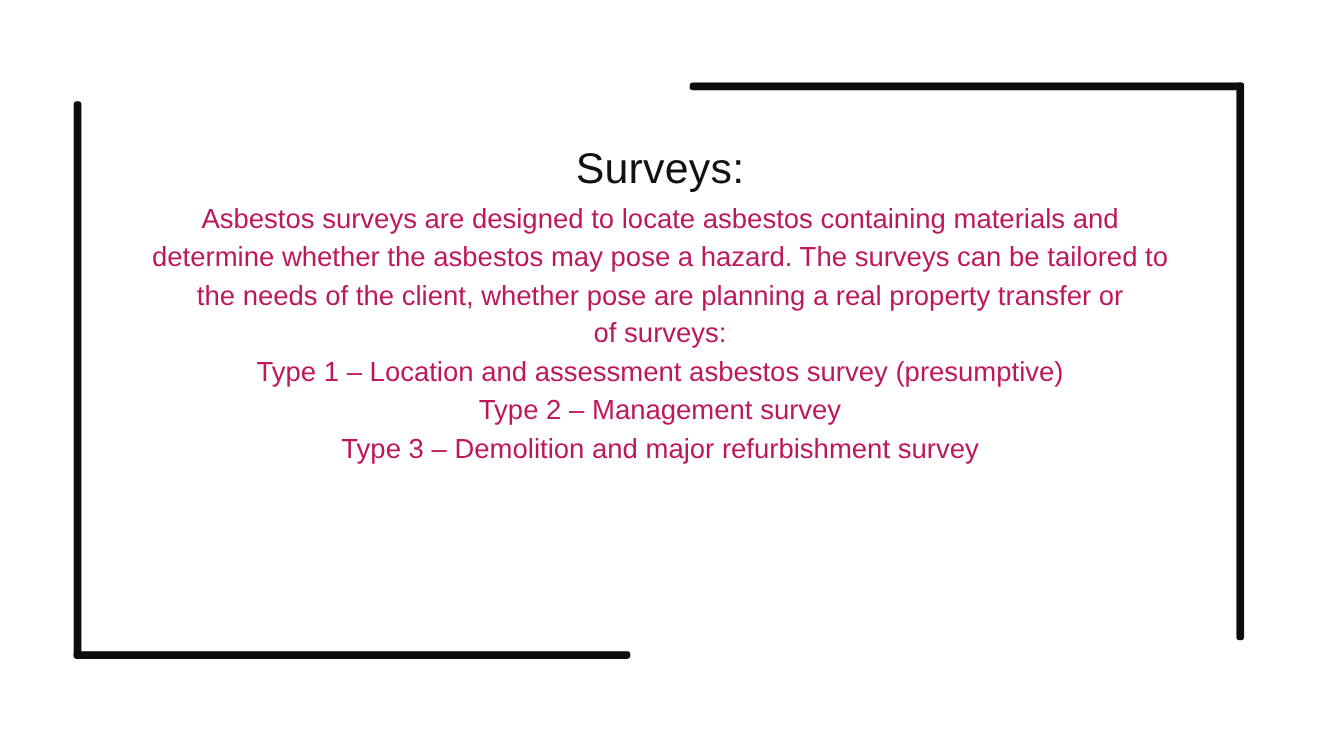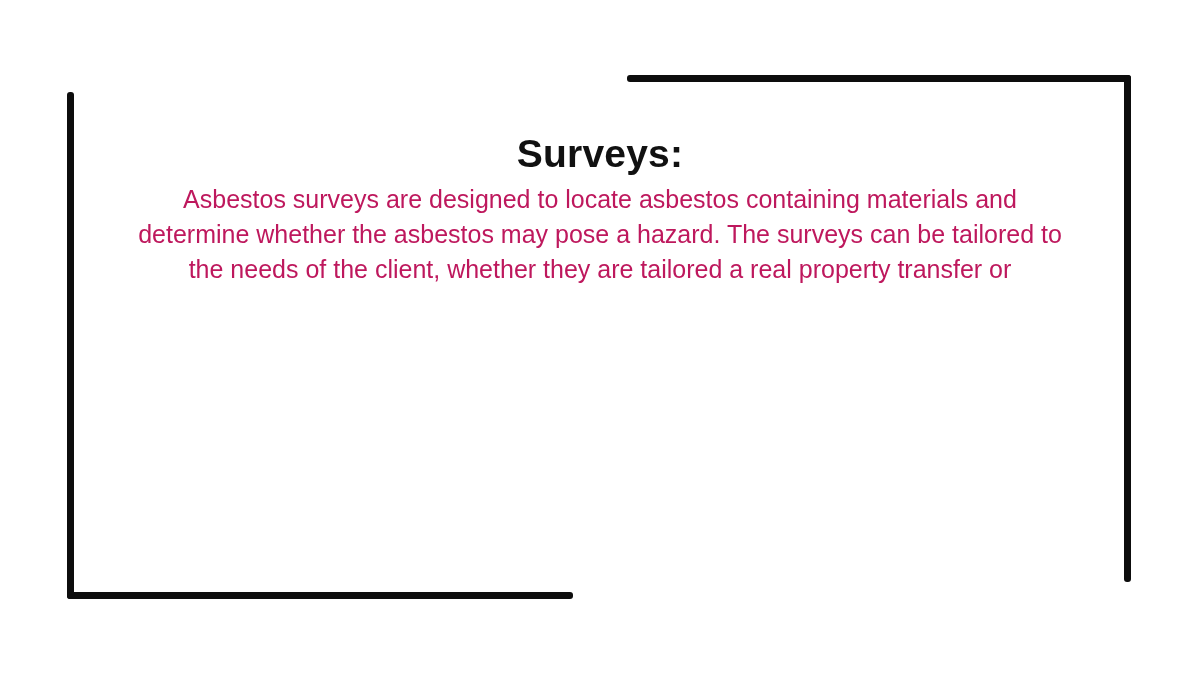--- a/index.html
+++ b/index.html
@@ -30,21 +30,21 @@
     left: 80px;
     right: 80px;
     top: 134px;
     text-align: center;
     color: #1a1a1a;
   }
   .title {
     margin: 0 0 9px 0;
     font-size: 39px;
     line-height: 39px;
-    font-weight: 700;
+    font-weight: 400;
     letter-spacing: 0.2px;
     color: #111111;
   }
   .line {
     font-size: 25px;
     line-height: 34.75px;
     white-space: nowrap;
     letter-spacing: 0px;
     color: #be185d;
   }
@@ -58,18 +58,24 @@
   <div class="frame frame-tr-v"></div>
   <div class="frame frame-bl-v"></div>
   <div class="frame frame-bl-h"></div>
 
   <div class="content">
     <h1 class="title">Surveys:</h1>
 
     <div>
       <div class="line">Asbestos surveys are designed to locate asbestos containing materials and</div>
       <div class="line">determine whether the asbestos may pose a hazard. The surveys can be tailored to</div>
-      <div class="line">the needs of the client, whether they are tailored a real property transfer or</div>
+      <div class="line">the needs of the client, whether pose are planning a real property transfer or</div>
+      <div class="line">of surveys:</div>
     </div>
 
+    <div>
+      <div class="line">Type 1 – Location and assessment asbestos survey (presumptive)</div>
+      <div class="line">Type 2 – Management survey</div>
+      <div class="line">Type 3 – Demolition and major refurbishment survey</div>
+    </div>
   </div>
 
 </div>
 
 </body></html>

